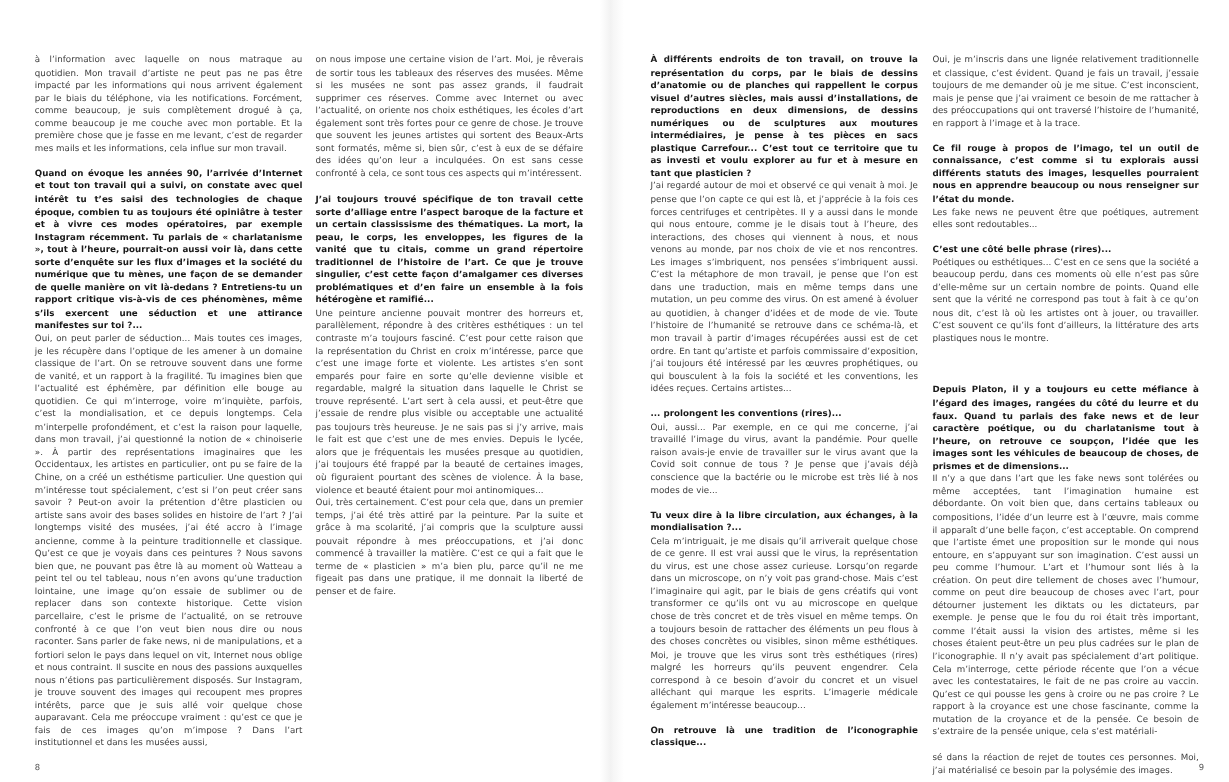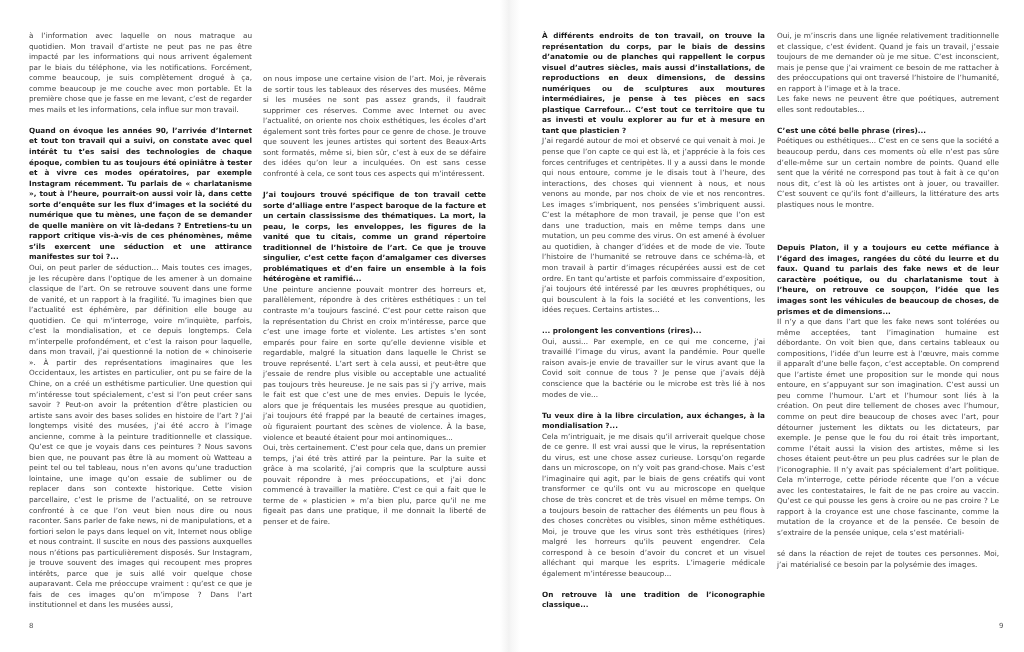--- a/index.html
+++ b/index.html
@@ -4,35 +4,35 @@
 <style>
   html, body { margin: 0; padding: 0; }
   body {
     width: 1024px; height: 652px; overflow: hidden;
     background: #ffffff;
     font-family: "DejaVu Sans", sans-serif;
     color: #3c3c3c;
     position: relative;
   }
   .page {
-    position: absolute; top: 0; height: 520px;
+    position: absolute; top: 14px; height: 520px;
   }
   .page-left { left: 0; width: 507px; }
   .page-right { left: 512px; width: 512px; }
   .col {
     position: absolute; top: 31px;
     width: 223px;
     font-size: 7.25px;
     line-height: 10.55px;
     text-align: justify;
     hyphens: auto;
     letter-spacing: 0.02px;
   }
   .page-left .c1 { left: 29px; }
-  .page-left .c2 { left: 263px; width: 223px; margin-top: 43px; }
+  .page-left .c2 { left: 263px; width: 223px; }
   .page-right .c1 { left: 30px; width: 223px; }
   .page-right .c2 { left: 265px; width: 222px; }
   p { margin: 0; }
   .q { font-weight: bold; color: #1a1a1a; }
   .gap { margin-top: 10.5px; }
   .gap2 { margin-top: 33px; }
   .page-num {
     position: absolute; top: 622px;
     font-size: 7px; color: #555;
   }
@@ -68,20 +68,21 @@
     <p class="q">À différents endroits de ton travail, on trouve la représentation du corps, par le biais de dessins d’anatomie ou de planches qui rappellent le corpus visuel d’autres siècles, mais aussi d’installations, de reproductions en deux dimensions, de dessins numériques ou de sculptures aux moutures intermédiaires, je pense à tes pièces en sacs plastique Carrefour... C’est tout ce territoire que tu as investi et voulu explorer au fur et à mesure en tant que plasticien ?</p>
     <p class="a">J’ai regardé autour de moi et observé ce qui venait à moi. Je pense que l’on capte ce qui est là, et j’apprécie à la fois ces forces centrifuges et centripètes. Il y a aussi dans le monde qui nous entoure, comme je le disais tout à l’heure, des interactions, des choses qui viennent à nous, et nous venons au monde, par nos choix de vie et nos rencontres. Les images s’imbriquent, nos pensées s’imbriquent aussi. C’est la métaphore de mon travail, je pense que l’on est dans une traduction, mais en même temps dans une mutation, un peu comme des virus. On est amené à évoluer au quotidien, à changer d’idées et de mode de vie. Toute l’histoire de l’humanité se retrouve dans ce schéma-là, et mon travail à partir d’images récupérées aussi est de cet ordre. En tant qu’artiste et parfois commissaire d’exposition, j’ai toujours été intéressé par les œuvres prophétiques, ou qui bousculent à la fois la société et les conventions, les idées reçues. Certains artistes...</p>
     <p class="q gap">... prolongent les conventions (rires)...</p>
     <p class="a">Oui, aussi... Par exemple, en ce qui me concerne, j’ai travaillé l’image du virus, avant la pandémie. Pour quelle raison avais-je envie de travailler sur le virus avant que la Covid soit connue de tous ? Je pense que j’avais déjà conscience que la bactérie ou le microbe est très lié à nos modes de vie...</p>
     <p class="q gap">Tu veux dire à la libre circulation, aux échanges, à la mondialisation ?...</p>
     <p class="a">Cela m’intriguait, je me disais qu’il arriverait quelque chose de ce genre. Il est vrai aussi que le virus, la représentation du virus, est une chose assez curieuse. Lorsqu’on regarde dans un microscope, on n’y voit pas grand-chose. Mais c’est l’imaginaire qui agit, par le biais de gens créatifs qui vont transformer ce qu’ils ont vu au microscope en quelque chose de très concret et de très visuel en même temps. On a toujours besoin de rattacher des éléments un peu flous à des choses concrètes ou visibles, sinon même esthétiques. Moi, je trouve que les virus sont très esthétiques (rires) malgré les horreurs qu’ils peuvent engendrer. Cela correspond à ce besoin d’avoir du concret et un visuel alléchant qui marque les esprits. L’imagerie médicale également m’intéresse beaucoup...</p>
     <p class="q gap">On retrouve là une tradition de l’iconographie classique...</p>
   </div>
   <div class="col c2">
     <p class="a">Oui, je m’inscris dans une lignée relativement traditionnelle et classique, c’est évident. Quand je fais un travail, j’essaie toujours de me demander où je me situe. C’est inconscient, mais je pense que j’ai vraiment ce besoin de me rattacher à des préoccupations qui ont traversé l’histoire de l’humanité, en rapport à l’image et à la trace.</p>
+    <p class="q gap">Ce fil rouge à propos de l’imago, tel un outil de connaissance, c’est comme si tu explorais aussi différents statuts des images, lesquelles pourraient nous en apprendre beaucoup ou nous renseigner sur l’état du monde.</p>
     <p class="a">Les fake news ne peuvent être que poétiques, autrement elles sont redoutables...</p>
     <p class="q gap">C’est une côté belle phrase (rires)...</p>
     <p class="a">Poétiques ou esthétiques... C’est en ce sens que la société a beaucoup perdu, dans ces moments où elle n’est pas sûre d’elle-même sur un certain nombre de points. Quand elle sent que la vérité ne correspond pas tout à fait à ce qu’on nous dit, c’est là où les artistes ont à jouer, ou travailler. C’est souvent ce qu’ils font d’ailleurs, la littérature des arts plastiques nous le montre.</p>
     <p class="q gap2">Depuis Platon, il y a toujours eu cette méfiance à l’égard des images, rangées du côté du leurre et du faux. Quand tu parlais des fake news et de leur caractère poétique, ou du charlatanisme tout à l’heure, on retrouve ce soupçon, l’idée que les images sont les véhicules de beaucoup de choses, de prismes et de dimensions...</p>
     <p class="a">Il n’y a que dans l’art que les fake news sont tolérées ou même acceptées, tant l’imagination humaine est débordante. On voit bien que, dans certains tableaux ou compositions, l’idée d’un leurre est à l’œuvre, mais comme il apparaît d’une belle façon, c’est acceptable. On comprend que l’artiste émet une proposition sur le monde qui nous entoure, en s’appuyant sur son imagination. C’est aussi un peu comme l’humour. L’art et l’humour sont liés à la création. On peut dire tellement de choses avec l’humour, comme on peut dire beaucoup de choses avec l’art, pour détourner justement les diktats ou les dictateurs, par exemple. Je pense que le fou du roi était très important, comme l’était aussi la vision des artistes, même si les choses étaient peut-être un peu plus cadrées sur le plan de l’iconographie. Il n’y avait pas spécialement d’art politique. Cela m’interroge, cette période récente que l’on a vécue avec les contestataires, le fait de ne pas croire au vaccin. Qu’est ce qui pousse les gens à croire ou ne pas croire ? Le rapport à la croyance est une chose fascinante, comme la mutation de la croyance et de la pensée. Ce besoin de s’extraire de la pensée unique, cela s’est matériali-</p>
     <p class="a gap">sé dans la réaction de rejet de toutes ces personnes. Moi, j’ai matérialisé ce besoin par la polysémie des images.</p>
   </div>
   <div class="page-num">9</div>
 </div>
 

